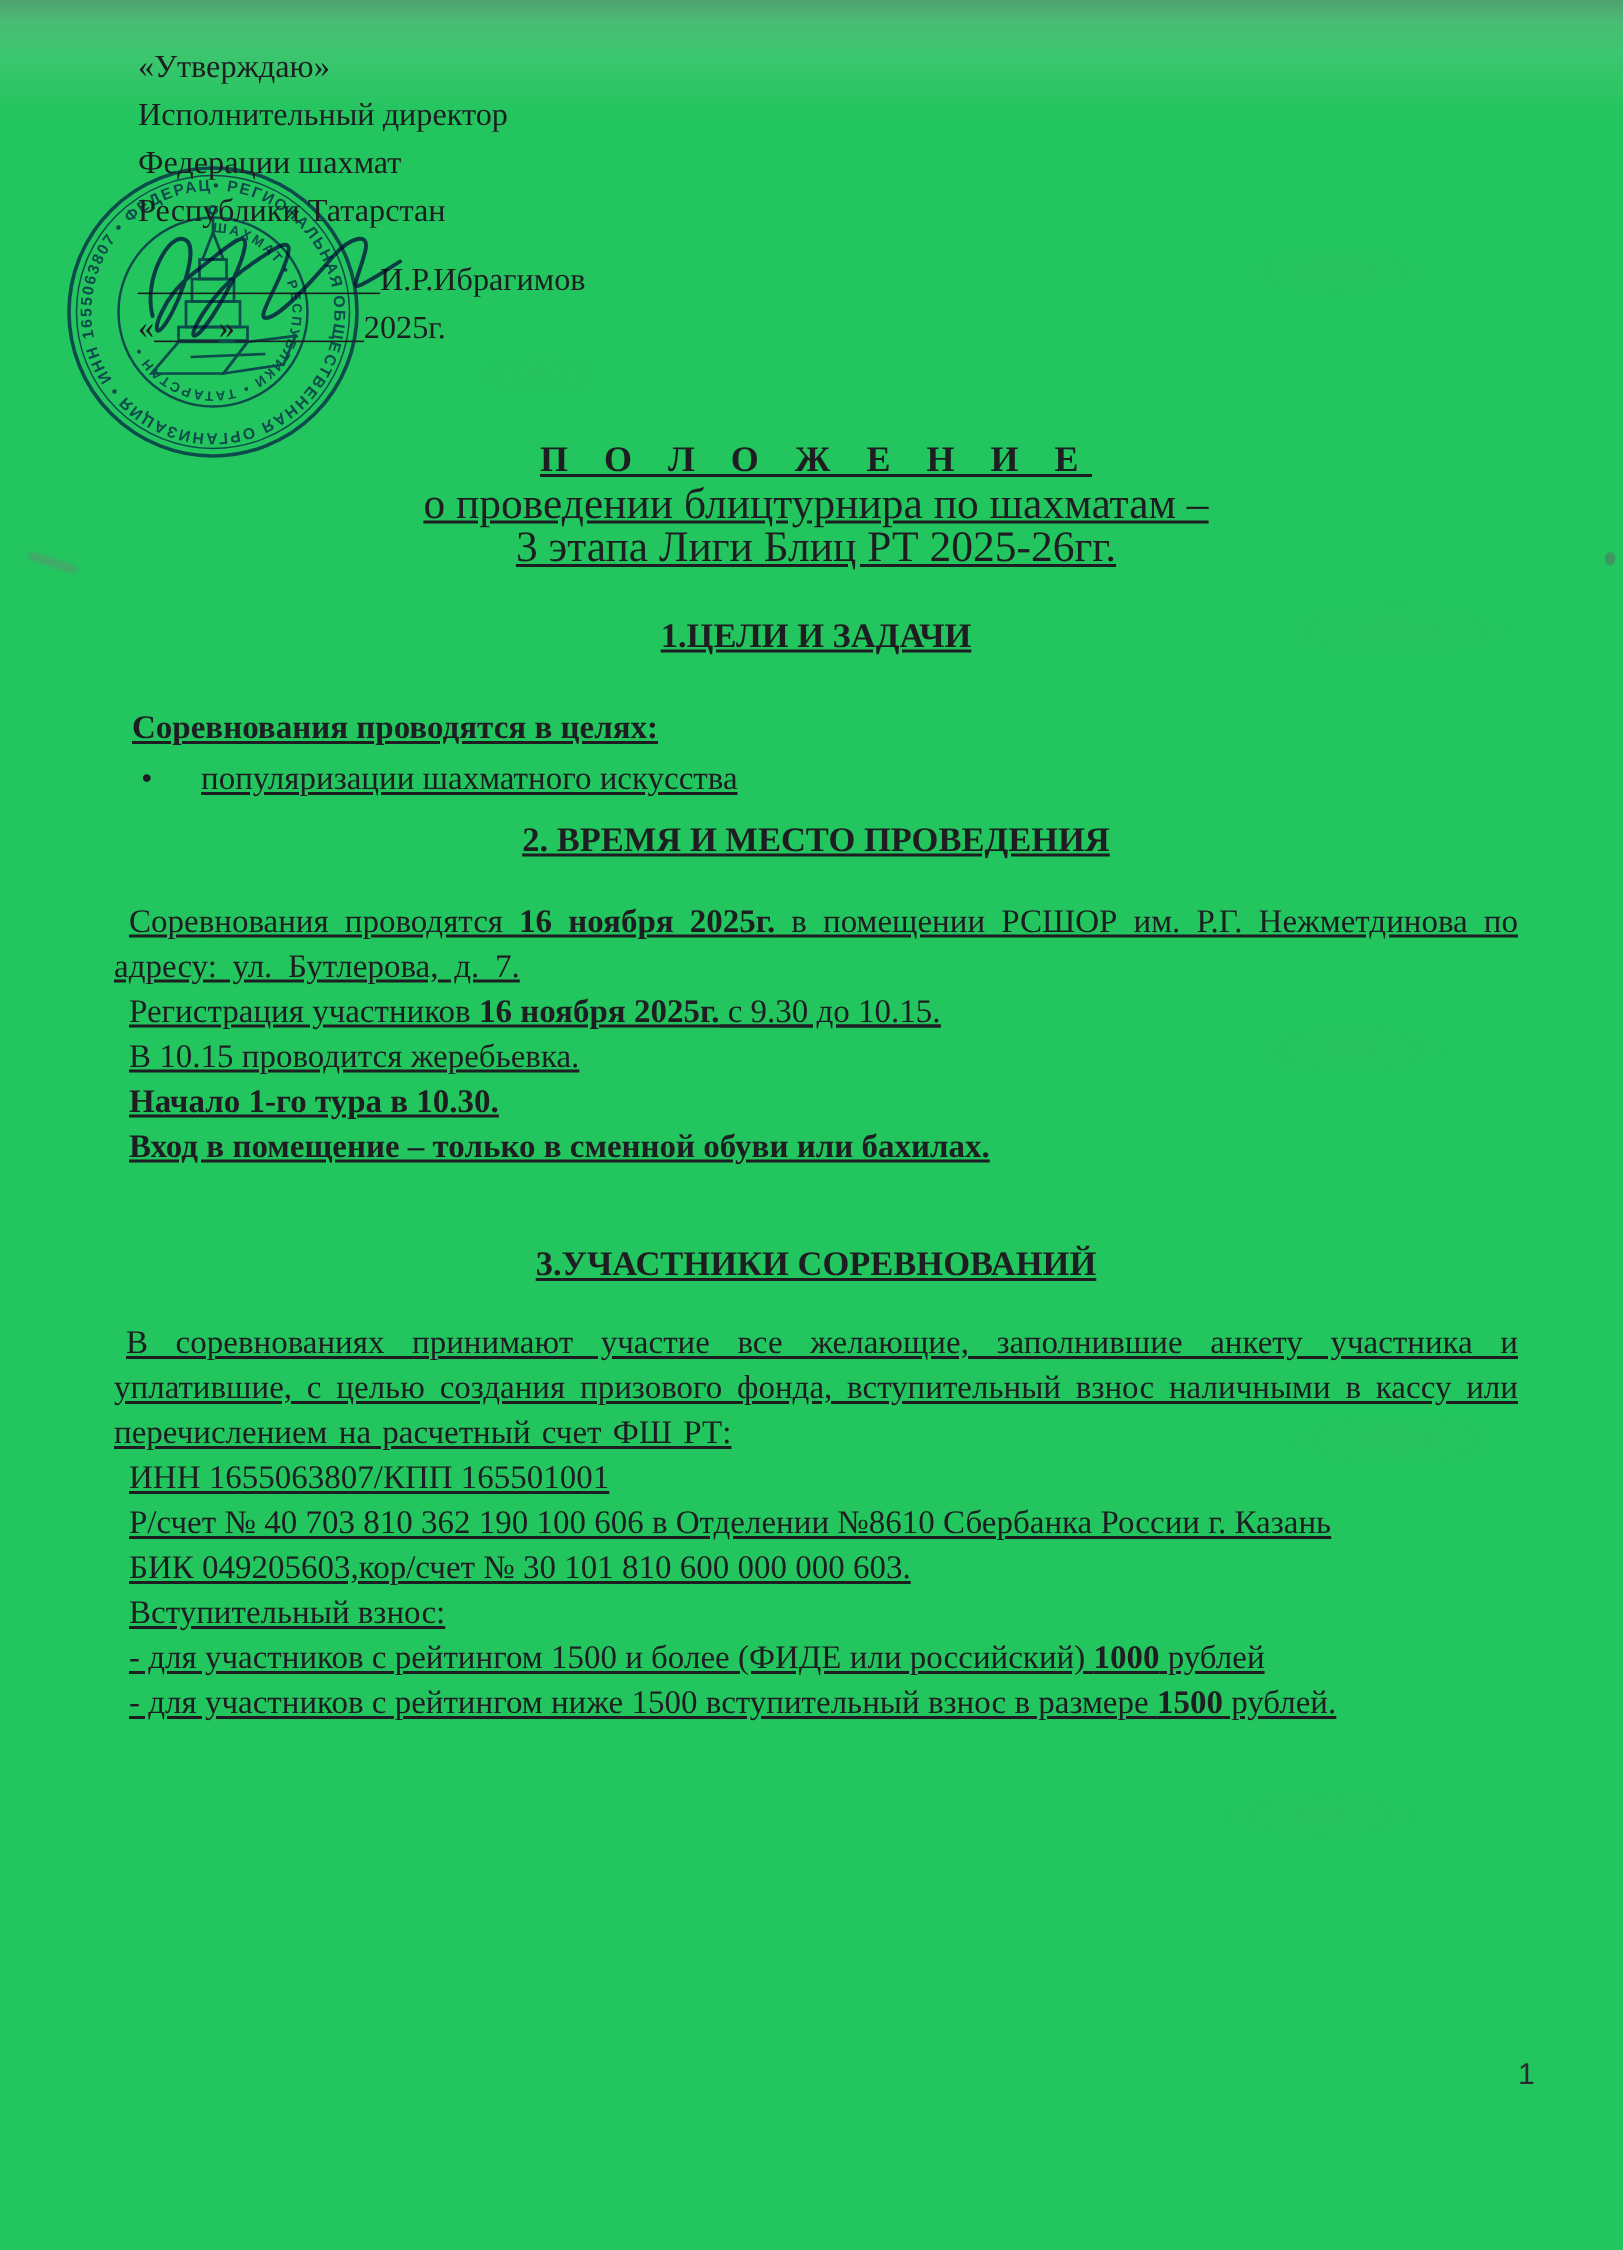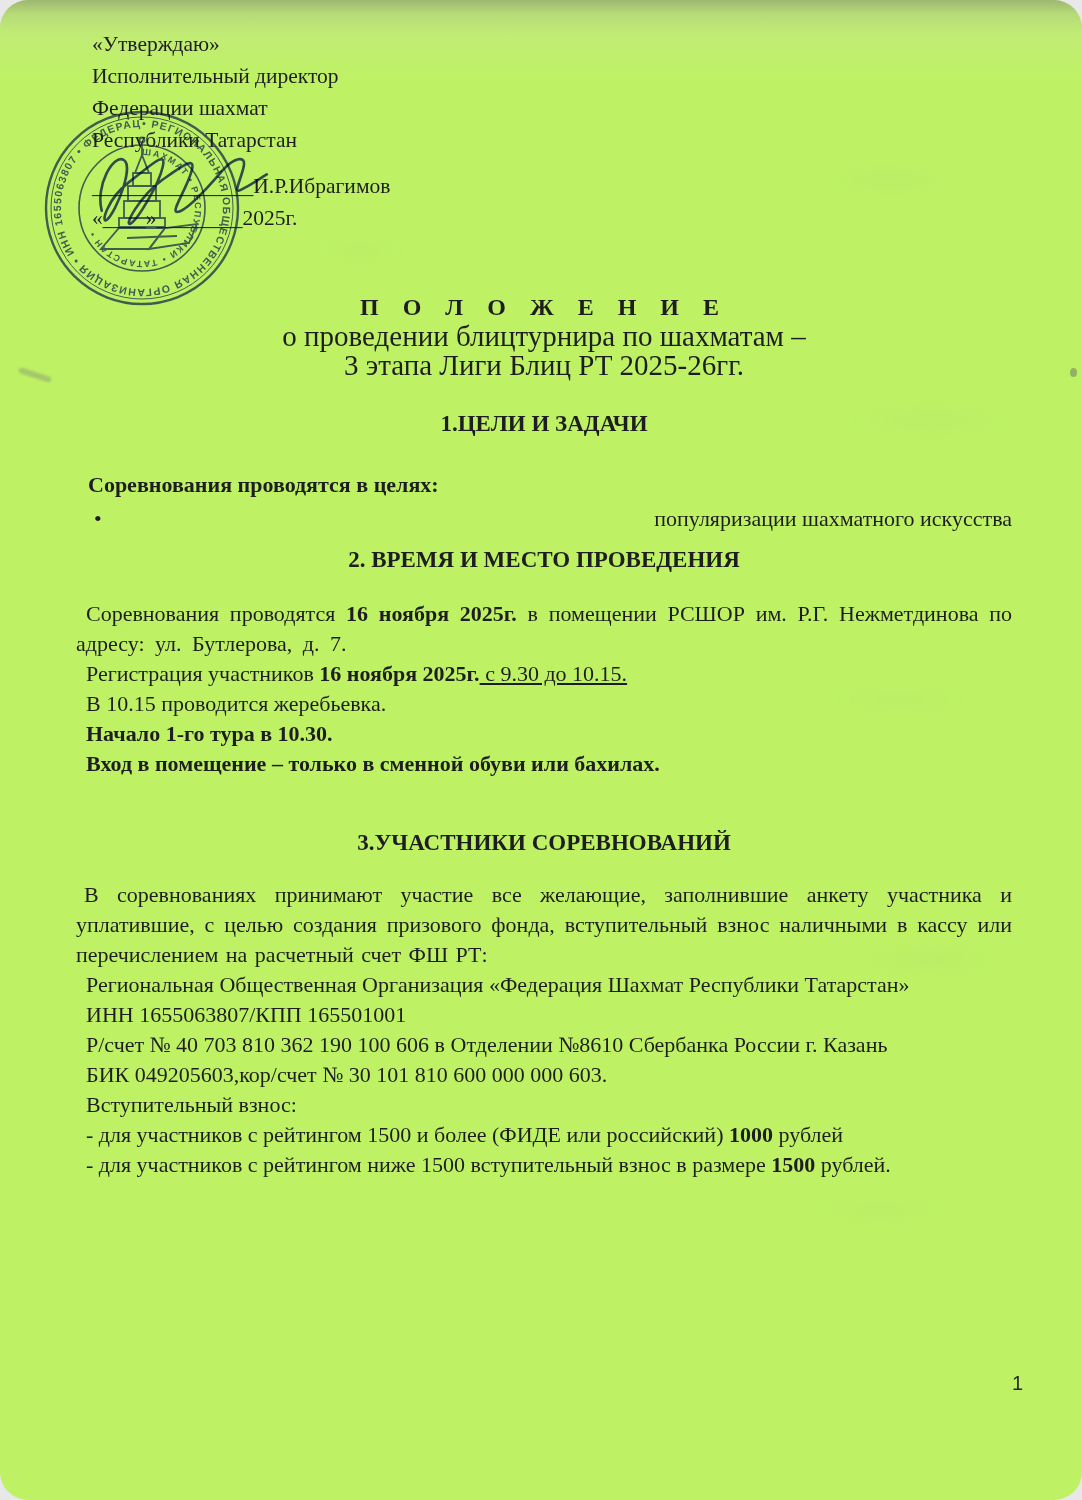--- a/index.html
+++ b/index.html
@@ -1,21 +1,20 @@
 <!DOCTYPE html>
 <html lang="ru"><head>
 <meta charset="utf-8">
 <style>
   html,body{margin:0;padding:0;background:#e8e8e8;}
   .page{
     position:relative; width:1082px; height:1500px; margin:0 auto;
-    background:#bef264; overflow:hidden;
+    background:#22c55e; overflow:hidden;
     font-family:"Liberation Serif","DejaVu Serif",serif;
     color:#1e1e22;
-    border-radius:28px;
   }
   
   .scan-top-band{position:absolute;left:0;top:0;width:100%;height:80px;pointer-events:none;
     background:linear-gradient(180deg,rgba(125,125,125,.50) 0px,rgba(165,165,165,.30) 14px,rgba(205,205,205,.16) 34px,rgba(255,255,255,0) 78px);}
   .scan-smudges{position:absolute;inset:0;pointer-events:none;opacity:.55;
     background:
       radial-gradient(90px 26px at 890px 180px, rgba(150,150,140,.10), transparent 70%),
       radial-gradient(120px 30px at 930px 420px, rgba(150,155,140,.09), transparent 70%),
       radial-gradient(100px 28px at 900px 700px, rgba(150,150,140,.08), transparent 70%),
       radial-gradient(110px 30px at 930px 960px, rgba(150,150,140,.09), transparent 70%),
@@ -29,28 +28,28 @@
   
   .approval{position:absolute;left:92px;top:28px;font-size:21.5px;line-height:32px;z-index:3;}
   .sig-row{margin-top:14px;}
   .u{letter-spacing:0;}
   
   .stamp{position:absolute;left:31px;top:97px;width:222px;height:222px;z-index:2;
     mix-blend-mode:multiply;opacity:.88;}
   .signature{position:absolute;left:90px;top:133px;width:182px;height:106px;z-index:4;
     mix-blend-mode:multiply;opacity:.9;}
   
-  .doc-col{position:absolute;left:76px;top:280px;width:936px;font-size:22px;line-height:30px;z-index:1;}
+  .doc-col{position:absolute;left:76px;top:280px;width:936px;font-size:22px;line-height:30px;z-index:1;text-decoration:underline;}
   .center{text-align:center;}
   .title-main{margin-top:12px;font-size:24px;font-weight:bold;letter-spacing:9px;}
   .title-sub{font-size:29px;line-height:29px;}
   .s-heading{font-size:23px;font-weight:bold;text-align:center;line-height:31px;}
   .h1{margin-top:28px;}
   .goals-intro{margin-top:31px;font-weight:bold;padding-left:12px;}
-  ul.goals{list-style:none;margin:2px 0 0 0;padding:0;text-align:right;}
+  ul.goals{list-style:none;margin:2px 0 0 0;padding:0;}
   ul.goals li{position:relative;padding-left:58px;line-height:34px;}
   ul.goals li::before{content:"•";position:absolute;left:18px;font-size:22px;}
   .h2{margin-top:8px;}
   .p-just{text-align:justify;margin:0;text-indent:10px;}
   .p2-first{margin-top:24px;word-spacing:5px;}
   .line{margin:0;padding-left:10px;}
   .bold{font-weight:bold;}
   .ul-date{text-decoration:underline;}
   .h3{margin-top:48px;}
   .sec3{margin-top:22px;}
@@ -135,21 +134,20 @@
     <div class="s-heading h2">2. ВРЕМЯ И МЕСТО ПРОВЕДЕНИЯ</div>
     <p class="p-just p2-first"><span>Соревнования проводятся </span><span class="bold">16 ноября 2025г.</span><span> в помещении РСШОР им. Р.Г. Нежметдинова  по адресу: ул. Бутлерова, д. 7.</span></p>
     <p class="line"><span>Регистрация участников </span><span class="bold">16 ноября 2025г.</span><span class="ul-date"> с 9.30 до 10.15.</span></p>
     <p class="line">В 10.15 проводится жеребьевка.</p>
     <p class="line bold">Начало 1-го тура в 10.30.</p>
     <p class="line bold">Вход в помещение – только в сменной обуви или бахилах.</p>
 
     <div class="s-heading h3">3.УЧАСТНИКИ СОРЕВНОВАНИЙ</div>
     <div class="sec3">
       <p class="p-just">В соревнованиях принимают участие все желающие, заполнившие анкету участника и уплатившие, с целью создания призового фонда, вступительный взнос наличными в кассу или перечислением на расчетный счет ФШ РТ:</p>
-      <p class="line">Региональная Общественная Организация «Федерация Шахмат Республики Татарстан»</p>
       <p class="line">ИНН 1655063807/КПП 165501001</p>
       <p class="line">Р/счет № 40 703 810 362 190 100 606 в Отделении №8610 Сбербанка России г. Казань</p>
       <p class="line">БИК 049205603,кор/счет № 30 101 810 600 000 000 603.</p>
       <p class="line">Вступительный взнос:</p>
       <p class="line"><span>- для участников с рейтингом 1500 и более (ФИДЕ или российский) </span><span class="bold">1000</span><span> рублей</span></p>
       <p class="line"><span>- для участников с рейтингом ниже 1500 вступительный взнос в размере </span><span class="bold">1500</span><span> рублей.</span></p>
     </div>
   </div>
 
   <div class="page-num">1</div>

